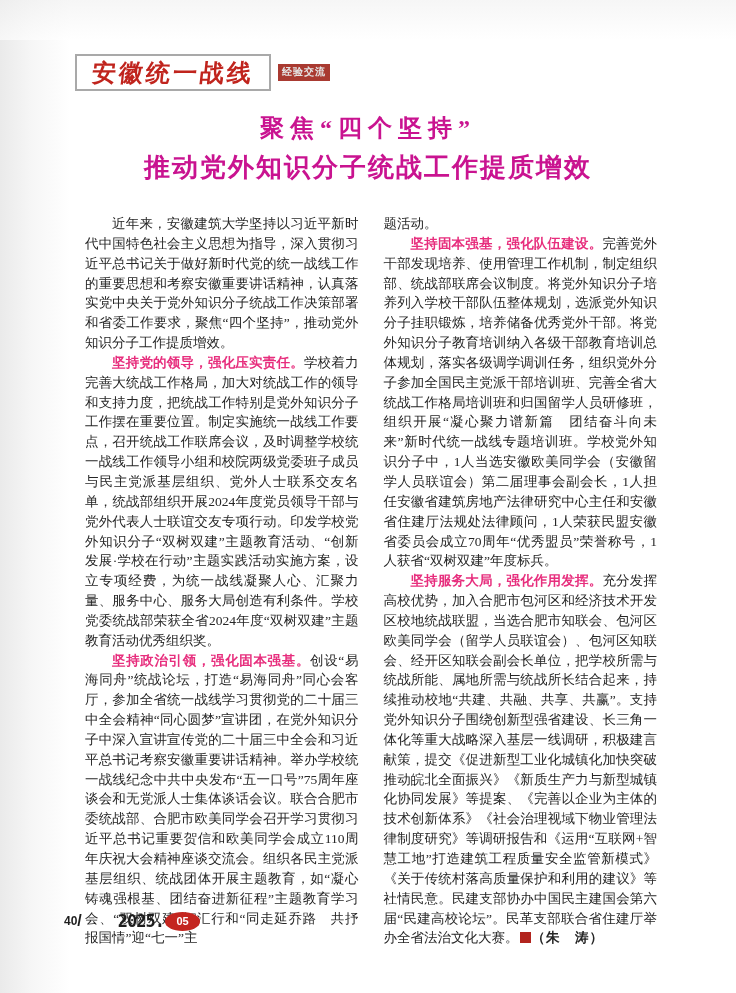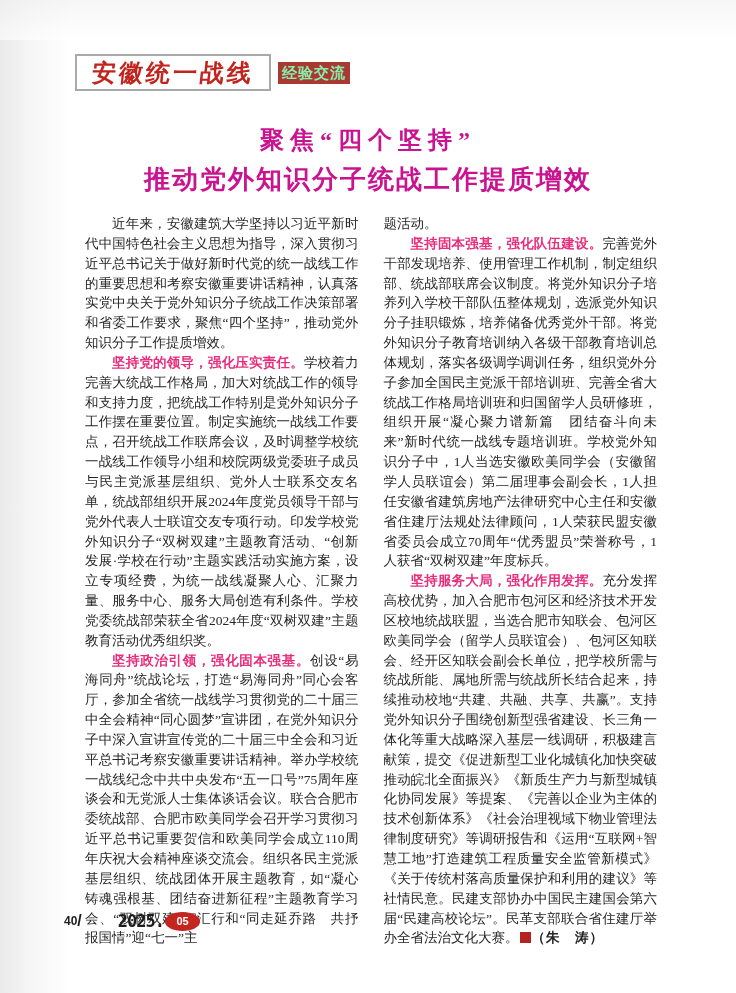--- a/index.html
+++ b/index.html
@@ -49,32 +49,32 @@
     color:var(--brand-red);
     font-weight:bold;
     font-size:24px;
     letter-spacing:3px;
     transform:skewX(-6deg);
     white-space:nowrap;
   }
   .badge{
     margin-left:7px;
     background:var(--badge-red);
-    color:#86efac;
+    color:#e5e5e5;
     font-family:"Liberation Sans", sans-serif;
     font-weight:bold;
-    font-size:15px;
+    font-size:10px;
     line-height:1;
     padding:3px 4px 4px;
     letter-spacing:1px;
     white-space:nowrap;
   }
   
   .title{
-    position:absolute;left:0;top:124px;width:100%;
+    position:absolute;left:0;top:112px;width:100%;
     text-align:center;
     color:var(--title-magenta);
     font-weight:bold;
   }
   .title-line1{font-size:24px;letter-spacing:6px;line-height:32px;}
   .title-line2{font-size:26px;letter-spacing:2px;line-height:34px;margin-top:7px;}
   
   .article{
     position:absolute;left:85px;top:214px;
     width:572px;

